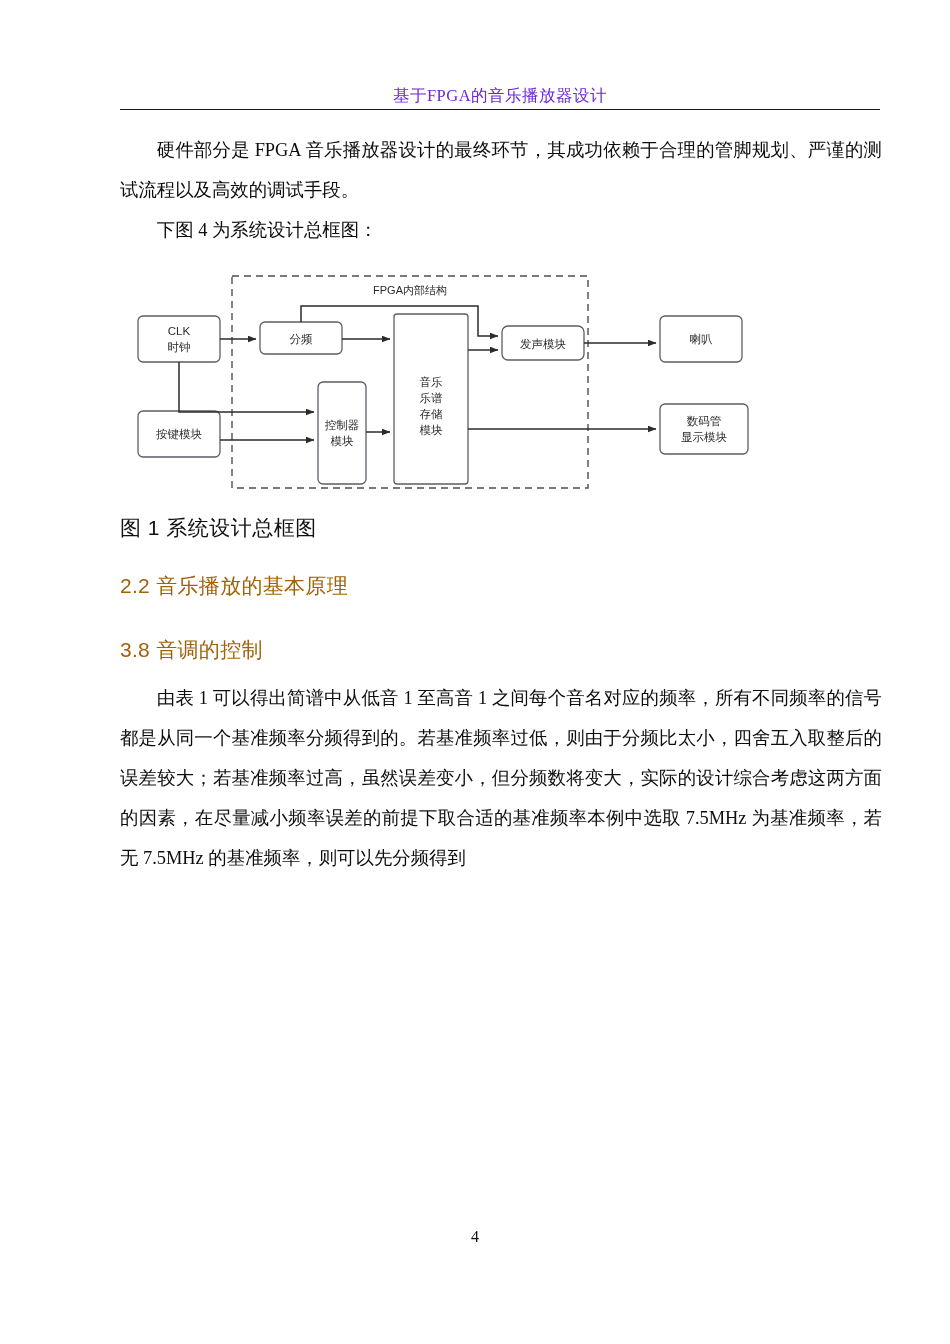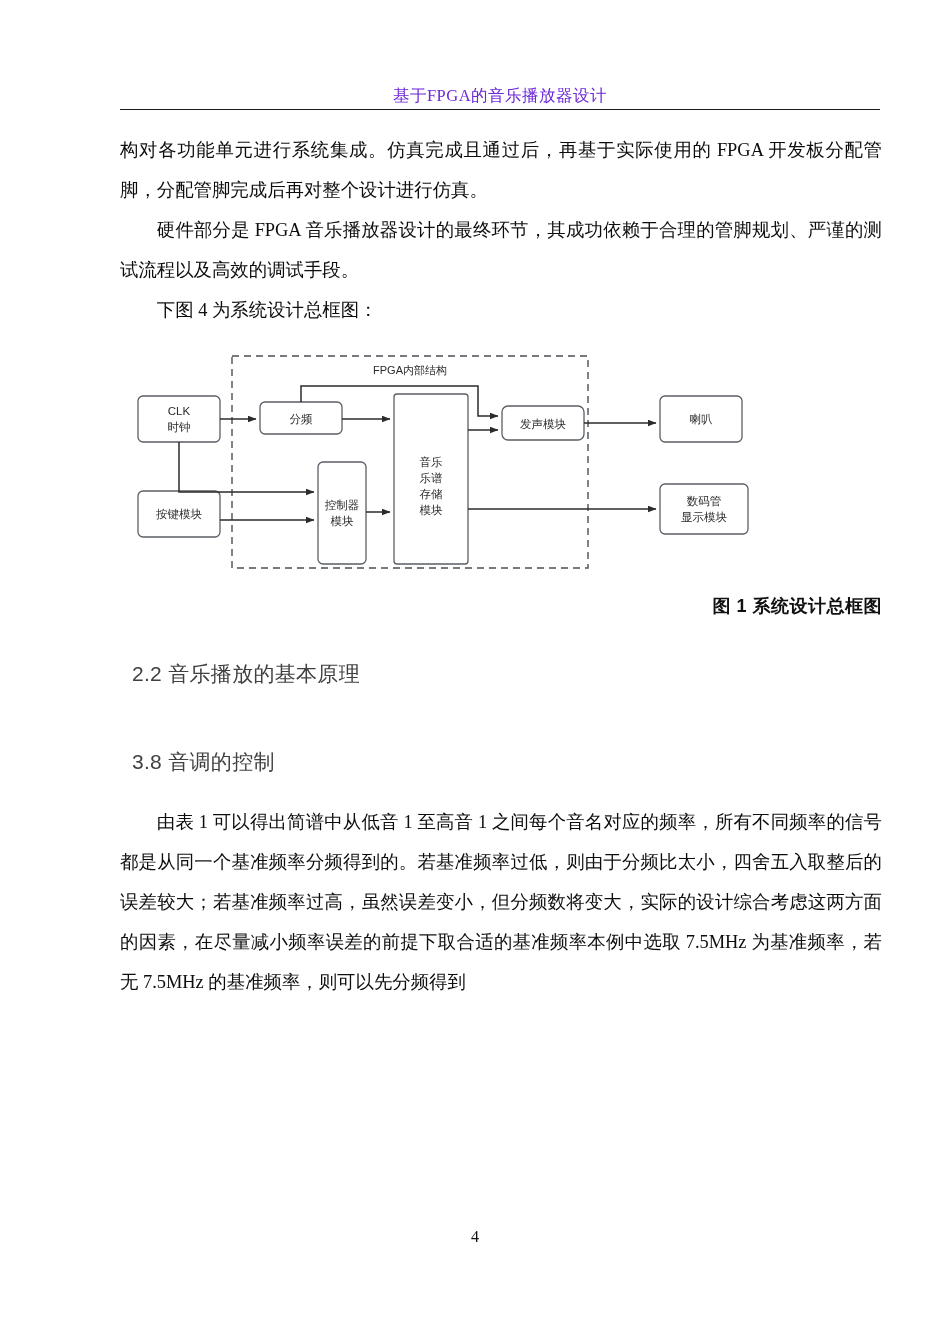--- a/index.html
+++ b/index.html
@@ -61,43 +61,43 @@
   p.indent {
     text-indent: 2em;
   }
   .sup {
     font-size: 11px;
     vertical-align: super;
     line-height: 0;
   }
 
   h2.section {
-    margin: 12px;
+    margin: 0;
     font-family: "Liberation Sans", "DejaVu Sans", sans-serif;
     font-size: 21px;
     font-weight: normal;
-    color: #404040;
+    color: #a16207;
     letter-spacing: 0.3px;
   }
 
   .spacer-sm { height: 14px; }
   .spacer-md { height: 22px; }
   .spacer-lg { height: 30px; }
 
   
   .figure-wrap {
     position: relative;
     width: 762px;
     height: 250px;
   }
   .figure-caption {
-    text-align: right;
+    text-align: left;
     font-family: "Liberation Sans", "DejaVu Sans", sans-serif;
-    font-size: 18px;
-    font-weight: bold;
+    font-size: 21px;
+    font-weight: normal;
     color: #111;
     letter-spacing: 0.5px;
   }
   .diagram-svg { display: block; }
 
   .page-number {
     position: absolute;
     left: 0;
     top: 1228px;
     width: 950px;
@@ -112,21 +112,20 @@
 
 <div class="page">
 
   <div class="header">
     <div class="header-title">基于FPGA的音乐播放器设计</div>
     <div class="header-rule"></div>
   </div>
 
   <div class="body-area">
 
-    <p class="para">构对各功能单元进行系统集成。仿真完成且通过后，再基于实际使用的 FPGA 开发板分配管脚，分配管脚完成后再对整个设计进行仿真。</p>
 
     <p class="para indent">硬件部分是 FPGA 音乐播放器设计的最终环节，其成功依赖于合理的管脚规划、严谨的测试流程以及高效的调试手段。</p>
 
     <p class="para indent">下图 4 为系统设计总框图：</p>
 
     <div class="spacer-sm"></div>
 
     <div class="figure-wrap">
       <svg class="diagram-svg" width="762" height="240" viewBox="0 0 762 240">
         <defs>

